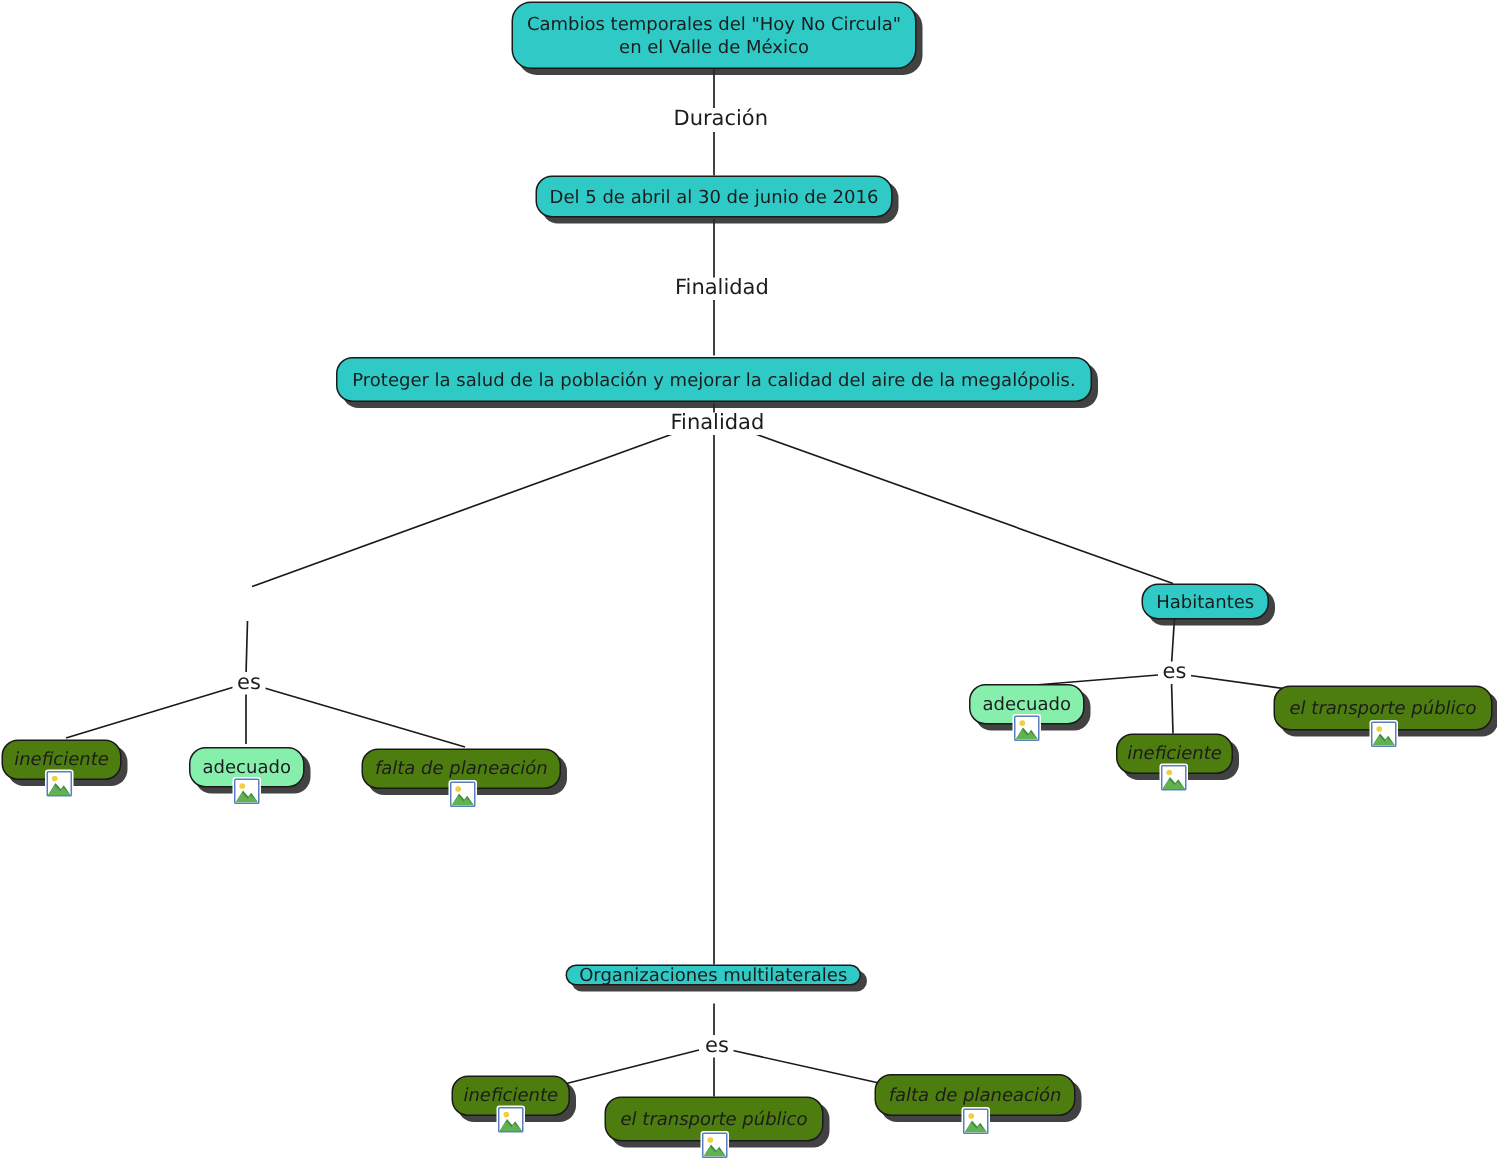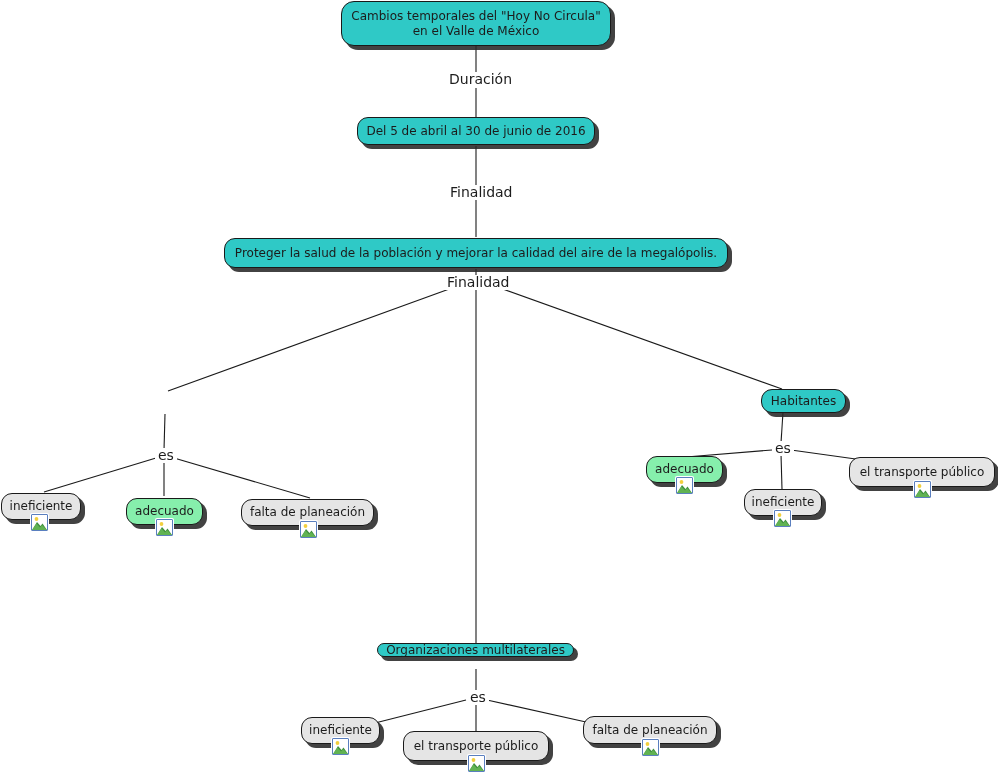--- a/index.html
+++ b/index.html
@@ -40,21 +40,21 @@
     align-items: center;
     justify-content: center;
     box-shadow: 4px 4px 0px rgba(40,40,40,0.88);
     z-index: 5;
   }
   .node .label {
     display: block;
     padding: 0 9px;
   }
   .n-teal   { background: #2fc9c6; }
-  .n-red    { background: #e5e5e5; }
+  .n-red    { background: #4d7c0f; font-style: italic; }
   .n-green  { background: #86efac; }
 
   .node.root { border-radius: 13px; }
 
   
   .res-icon {
     position: absolute;
     width: 17px;
     height: 17px;
     box-sizing: border-box;

